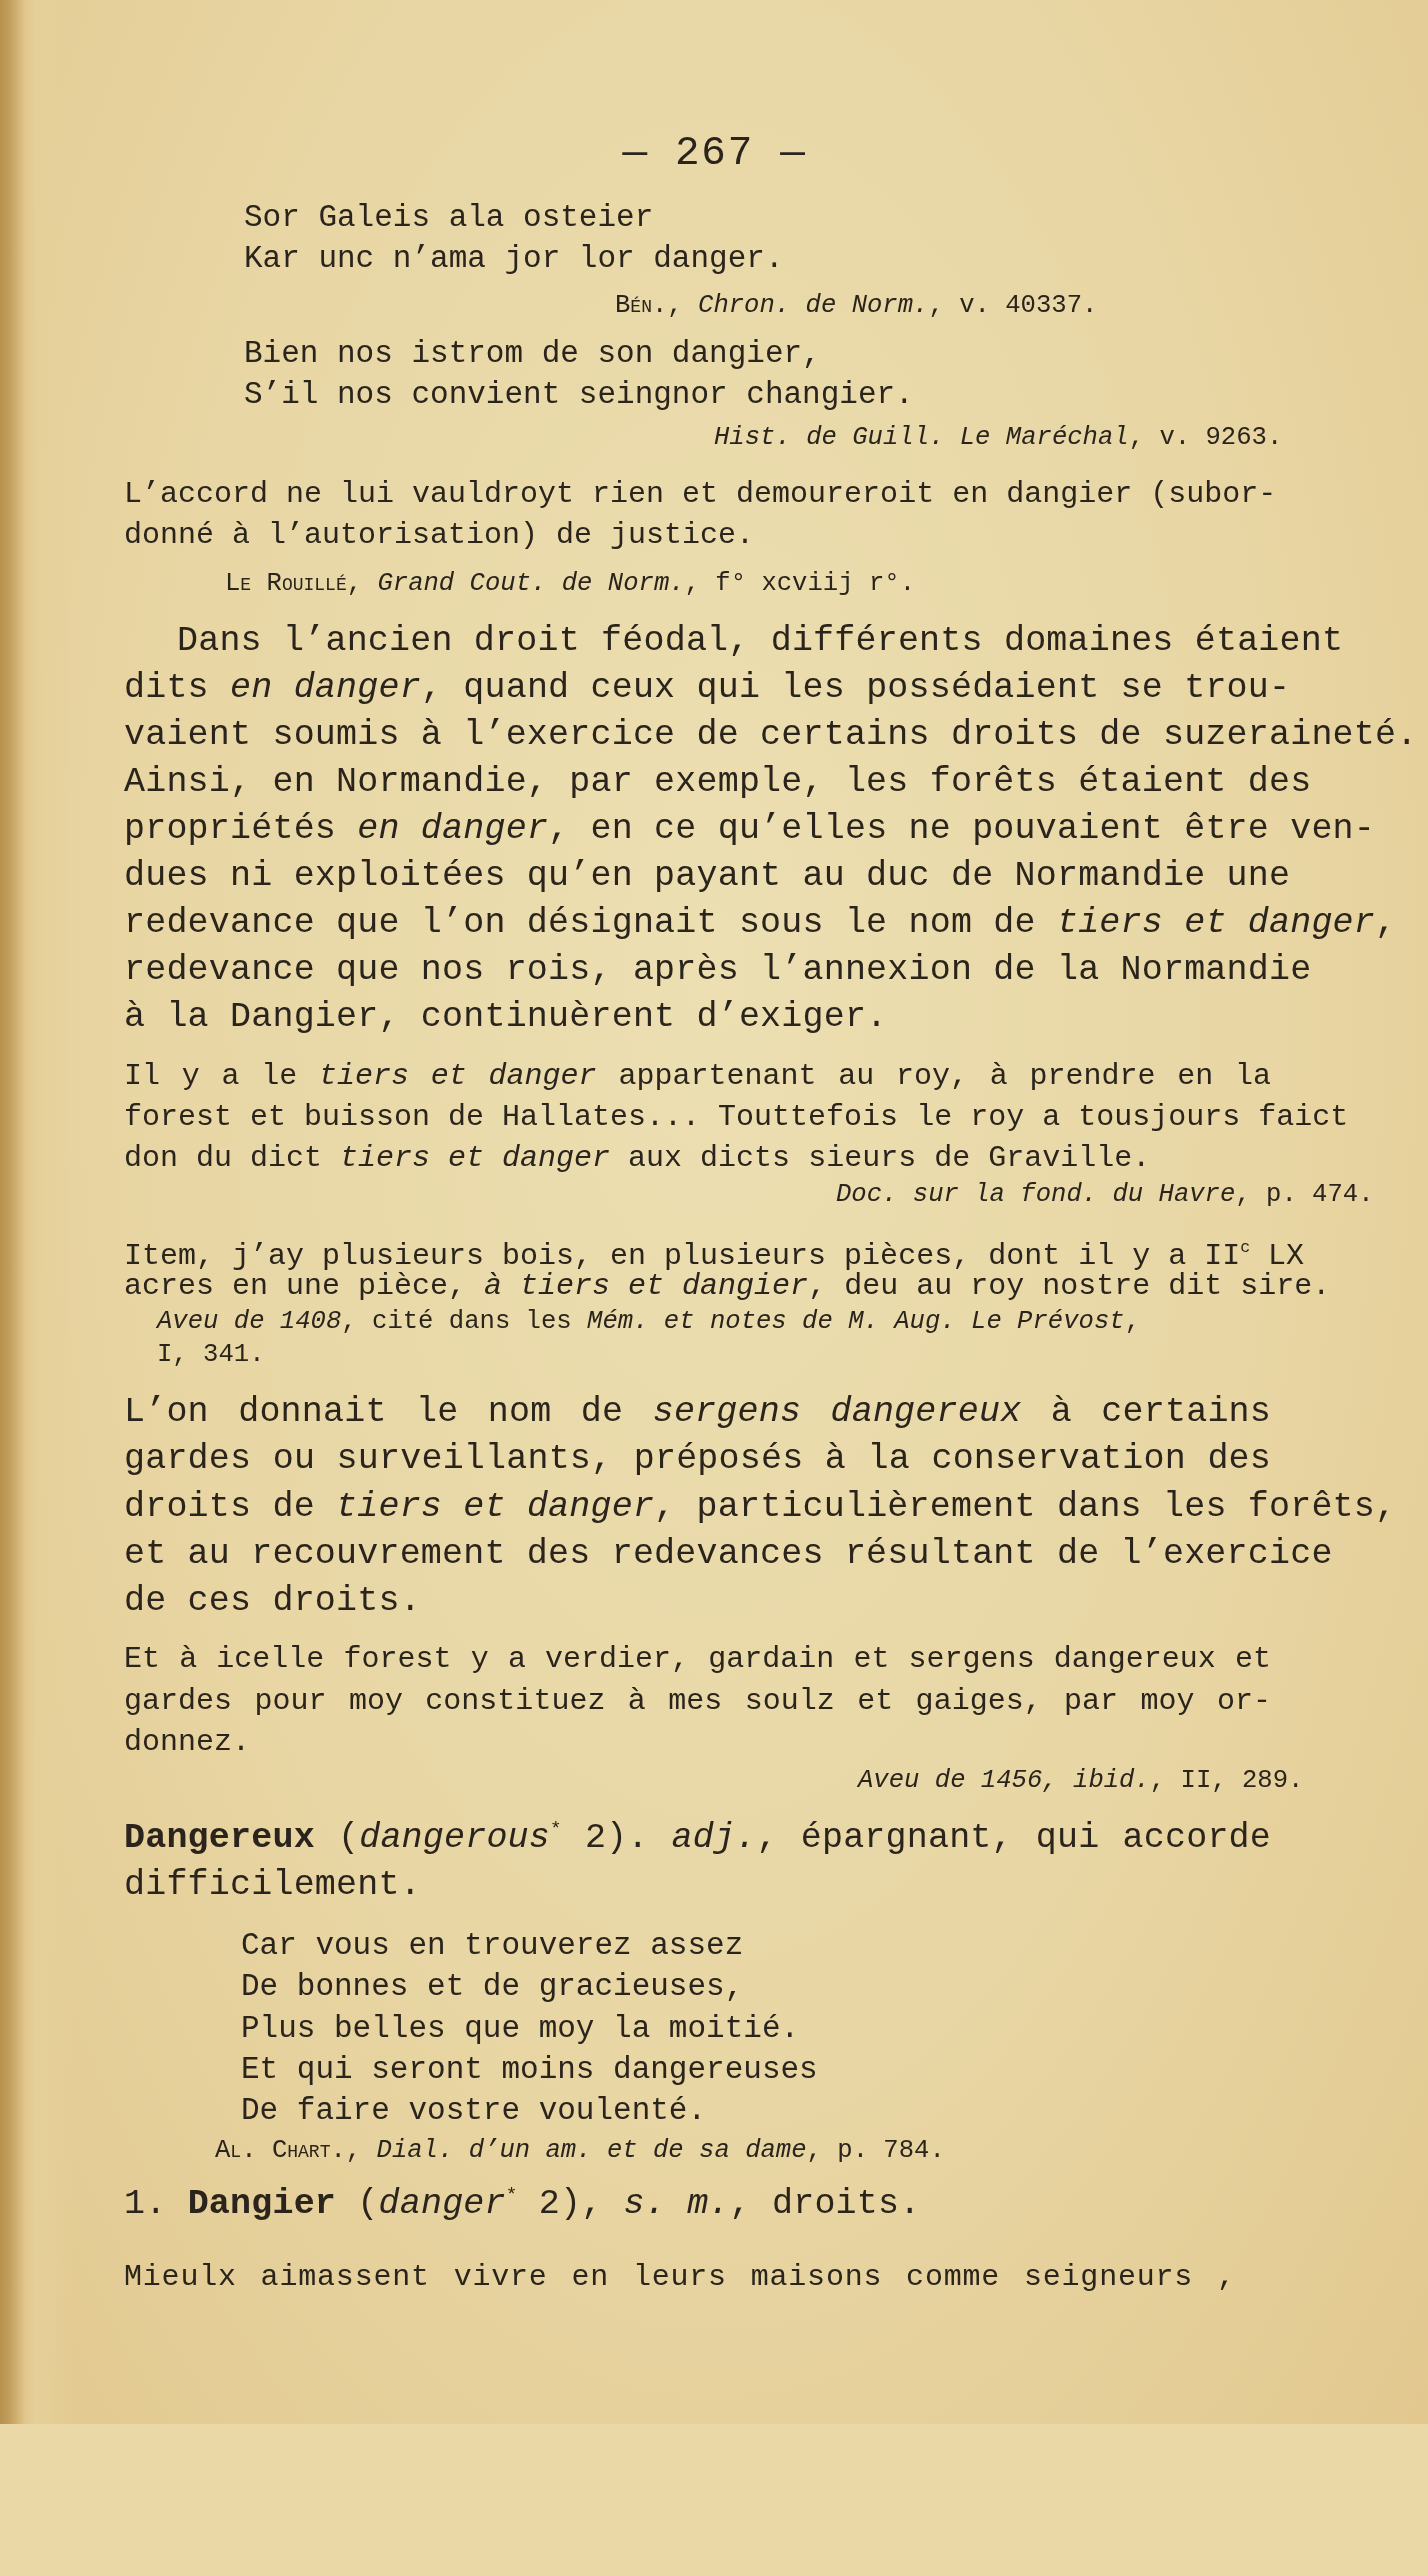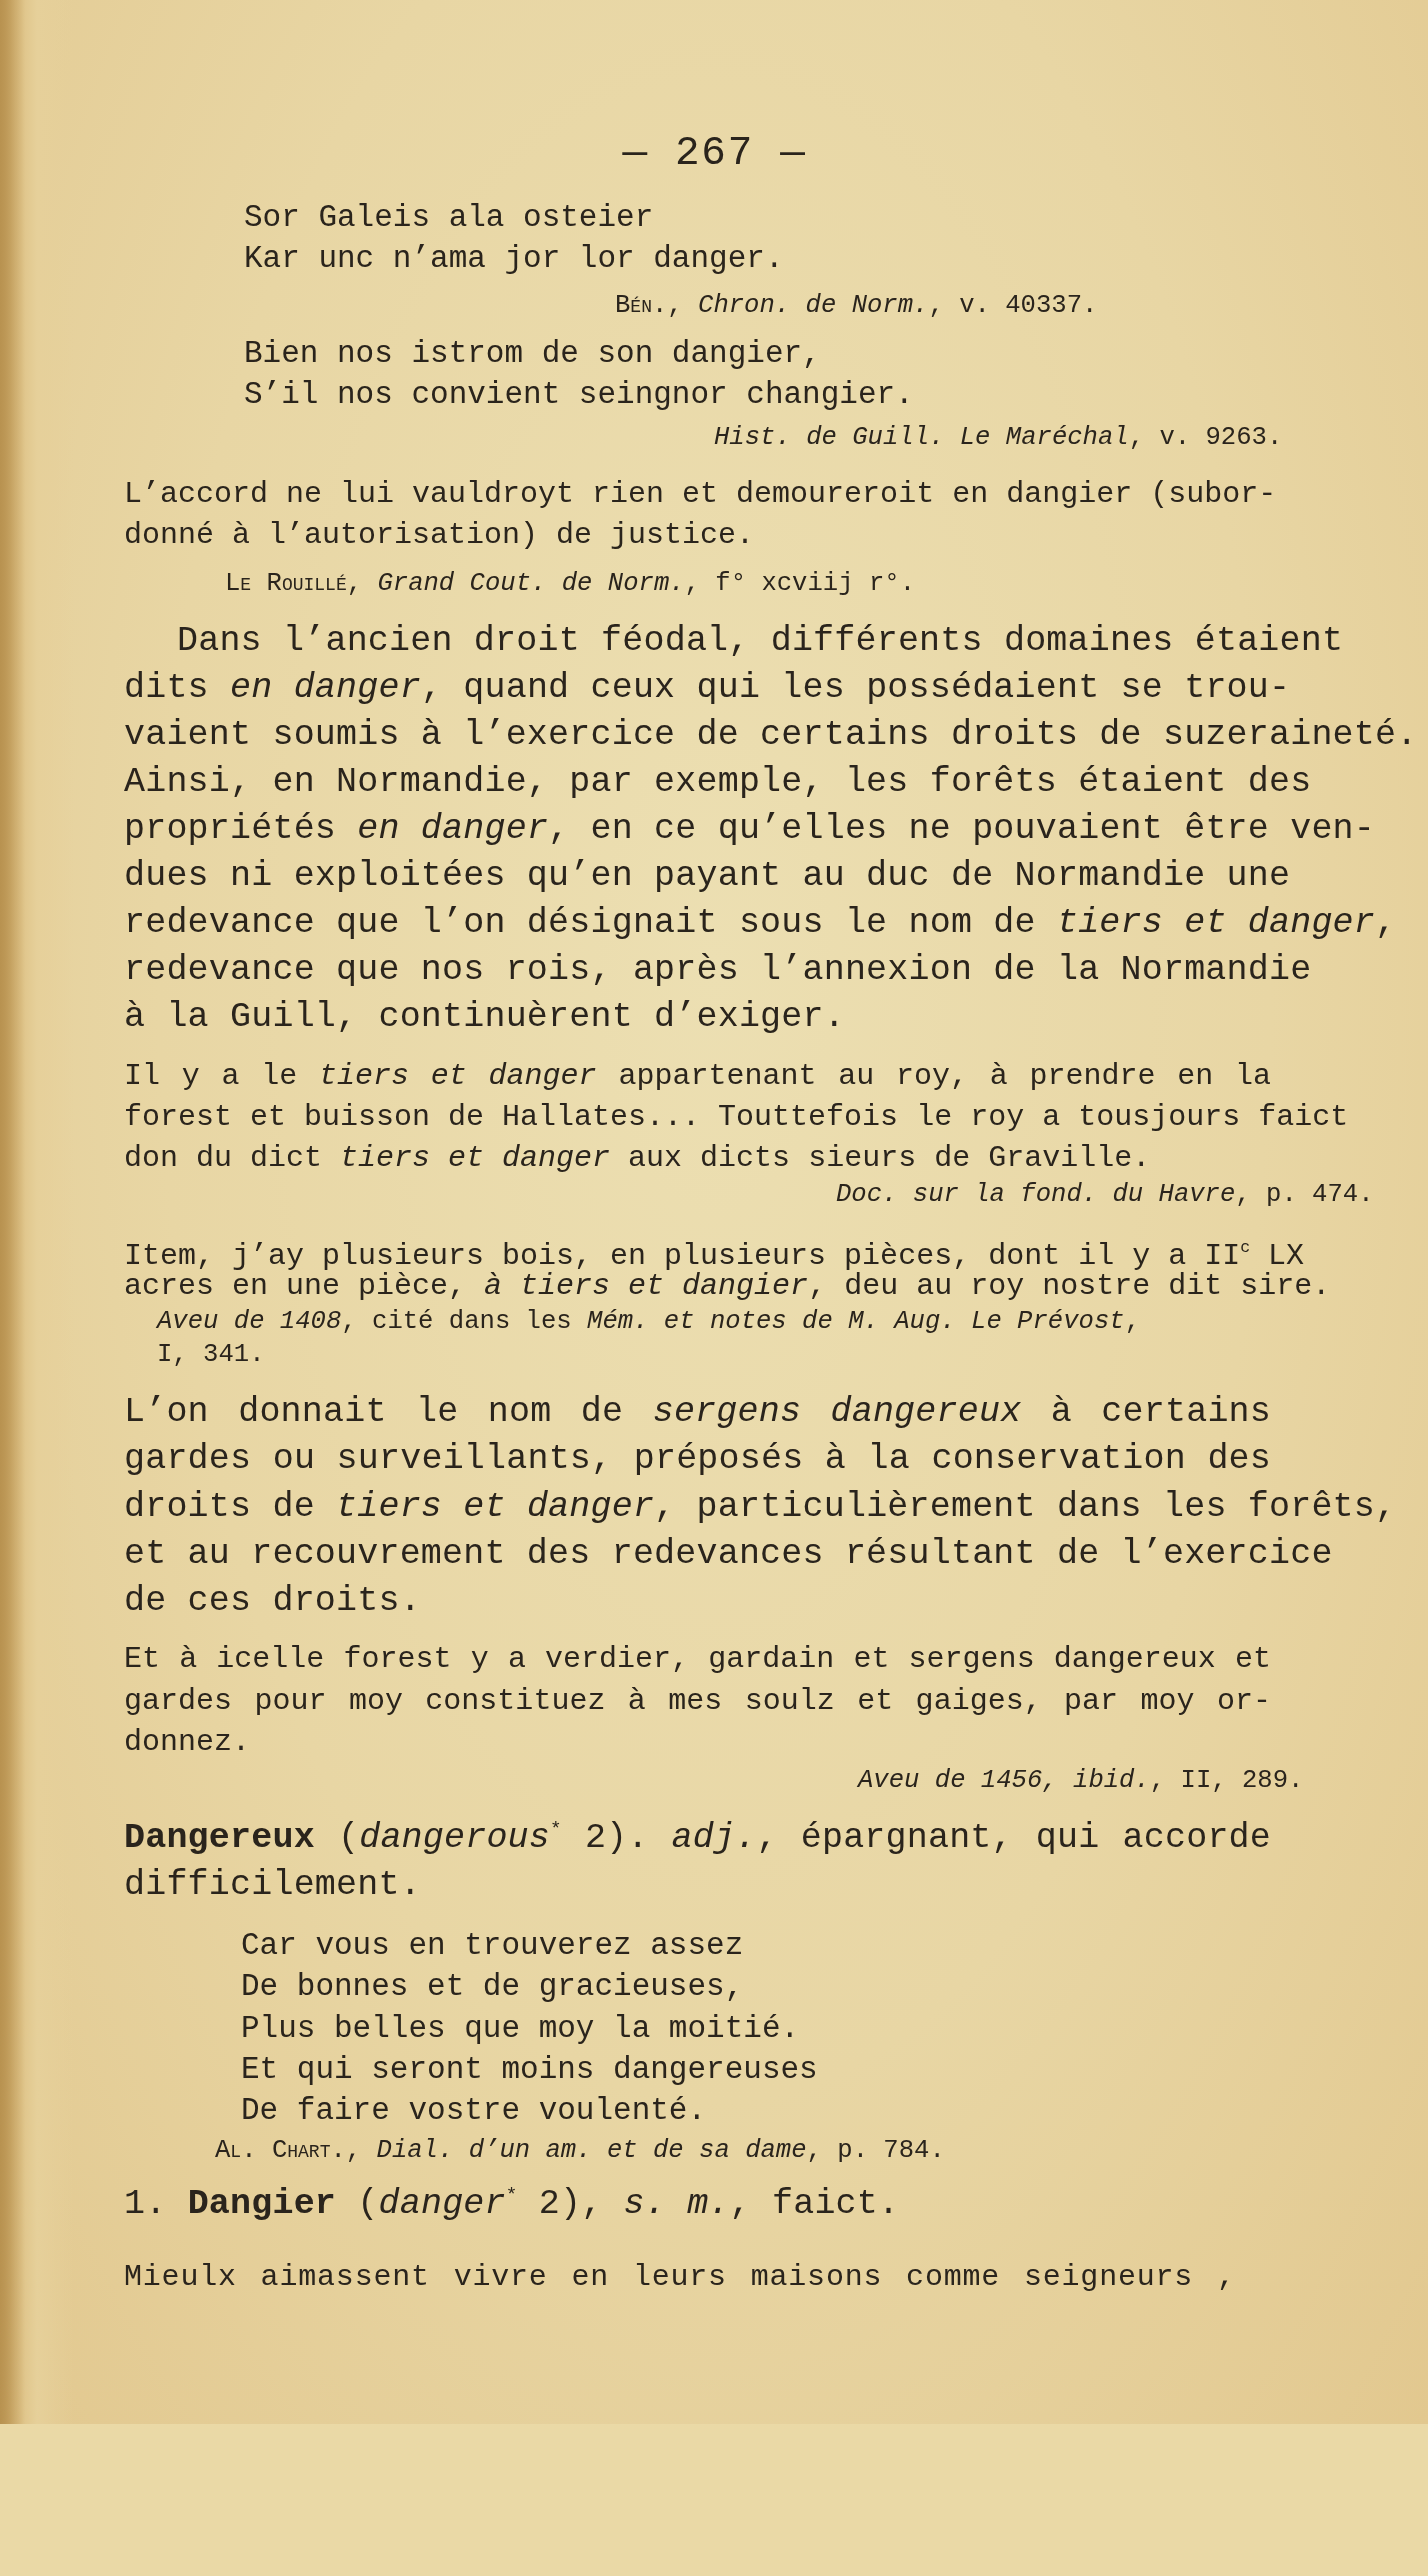--- a/index.html
+++ b/index.html
@@ -89,21 +89,21 @@
     <div class="line prose-large just" style="left:124px; top:715px;">vaient soumis à l’exercice de certains droits de suzeraineté.</div>
     <div class="line prose-large just" style="left:124px; top:762px;">Ainsi, en Normandie, par exemple, les forêts étaient des</div>
     <div class="line prose-large just" style="left:124px; top:809px;">
       <span>propriétés </span><span class="it">en danger</span><span>, en ce qu’elles ne pouvaient être ven-</span>
     </div>
     <div class="line prose-large just" style="left:124px; top:856px;">dues ni exploitées qu’en payant au duc de Normandie une</div>
     <div class="line prose-large just" style="left:124px; top:903px;">
       <span>redevance que l’on désignait sous le nom de </span><span class="it">tiers et danger</span><span>,</span>
     </div>
     <div class="line prose-large just" style="left:124px; top:950px;">redevance que nos rois, après l’annexion de la Normandie</div>
-    <div class="line prose-large" style="left:124px; top:997px;">à la Guill, continuèrent d’exiger.</div>
+    <div class="line prose-large" style="left:124px; top:997px;">à la Dangier, continuèrent d’exiger.</div>
   </div>
 
   <div class="block">
     <div class="line prose-small just" style="left:124px; top:1059px;">
       <span>Il y a le </span><span class="it">tiers et danger</span><span> appartenant au roy, à prendre en la</span>
     </div>
     <div class="line prose-small just" style="left:124px; top:1100px;">forest et buisson de Hallates... Touttefois le roy a tousjours faict</div>
     <div class="line prose-small" style="left:124px; top:1141px;">
       <span>don du dict </span><span class="it">tiers et danger</span><span> aux dicts sieurs de Graville.</span>
     </div>
@@ -168,21 +168,21 @@
       <span class="it">Dial. d’un am. et de sa dame</span>,
       <span>p. 784.</span>
     </div>
   </div>
 
   <div class="block">
     <div class="line prose-large" style="left:124px; top:2184px;">
       <span>1.</span>
       <span class="bd">Dangier</span>
       <span>(</span><span class="it">danger</span><sup>*</sup><span> 2),</span>
-      <span class="it">s. m.</span><span>, faict.</span>
+      <span class="it">s. m.</span><span>, droits.</span>
     </div>
   </div>
 
   <div class="block">
     <div class="line prose-small" style="left:124px; top:2260px; letter-spacing:0.8px; word-spacing:5px;">Mieulx aimassent vivre en leurs maisons comme seigneurs ,</div>
   </div>
 
 </div>
 
 

